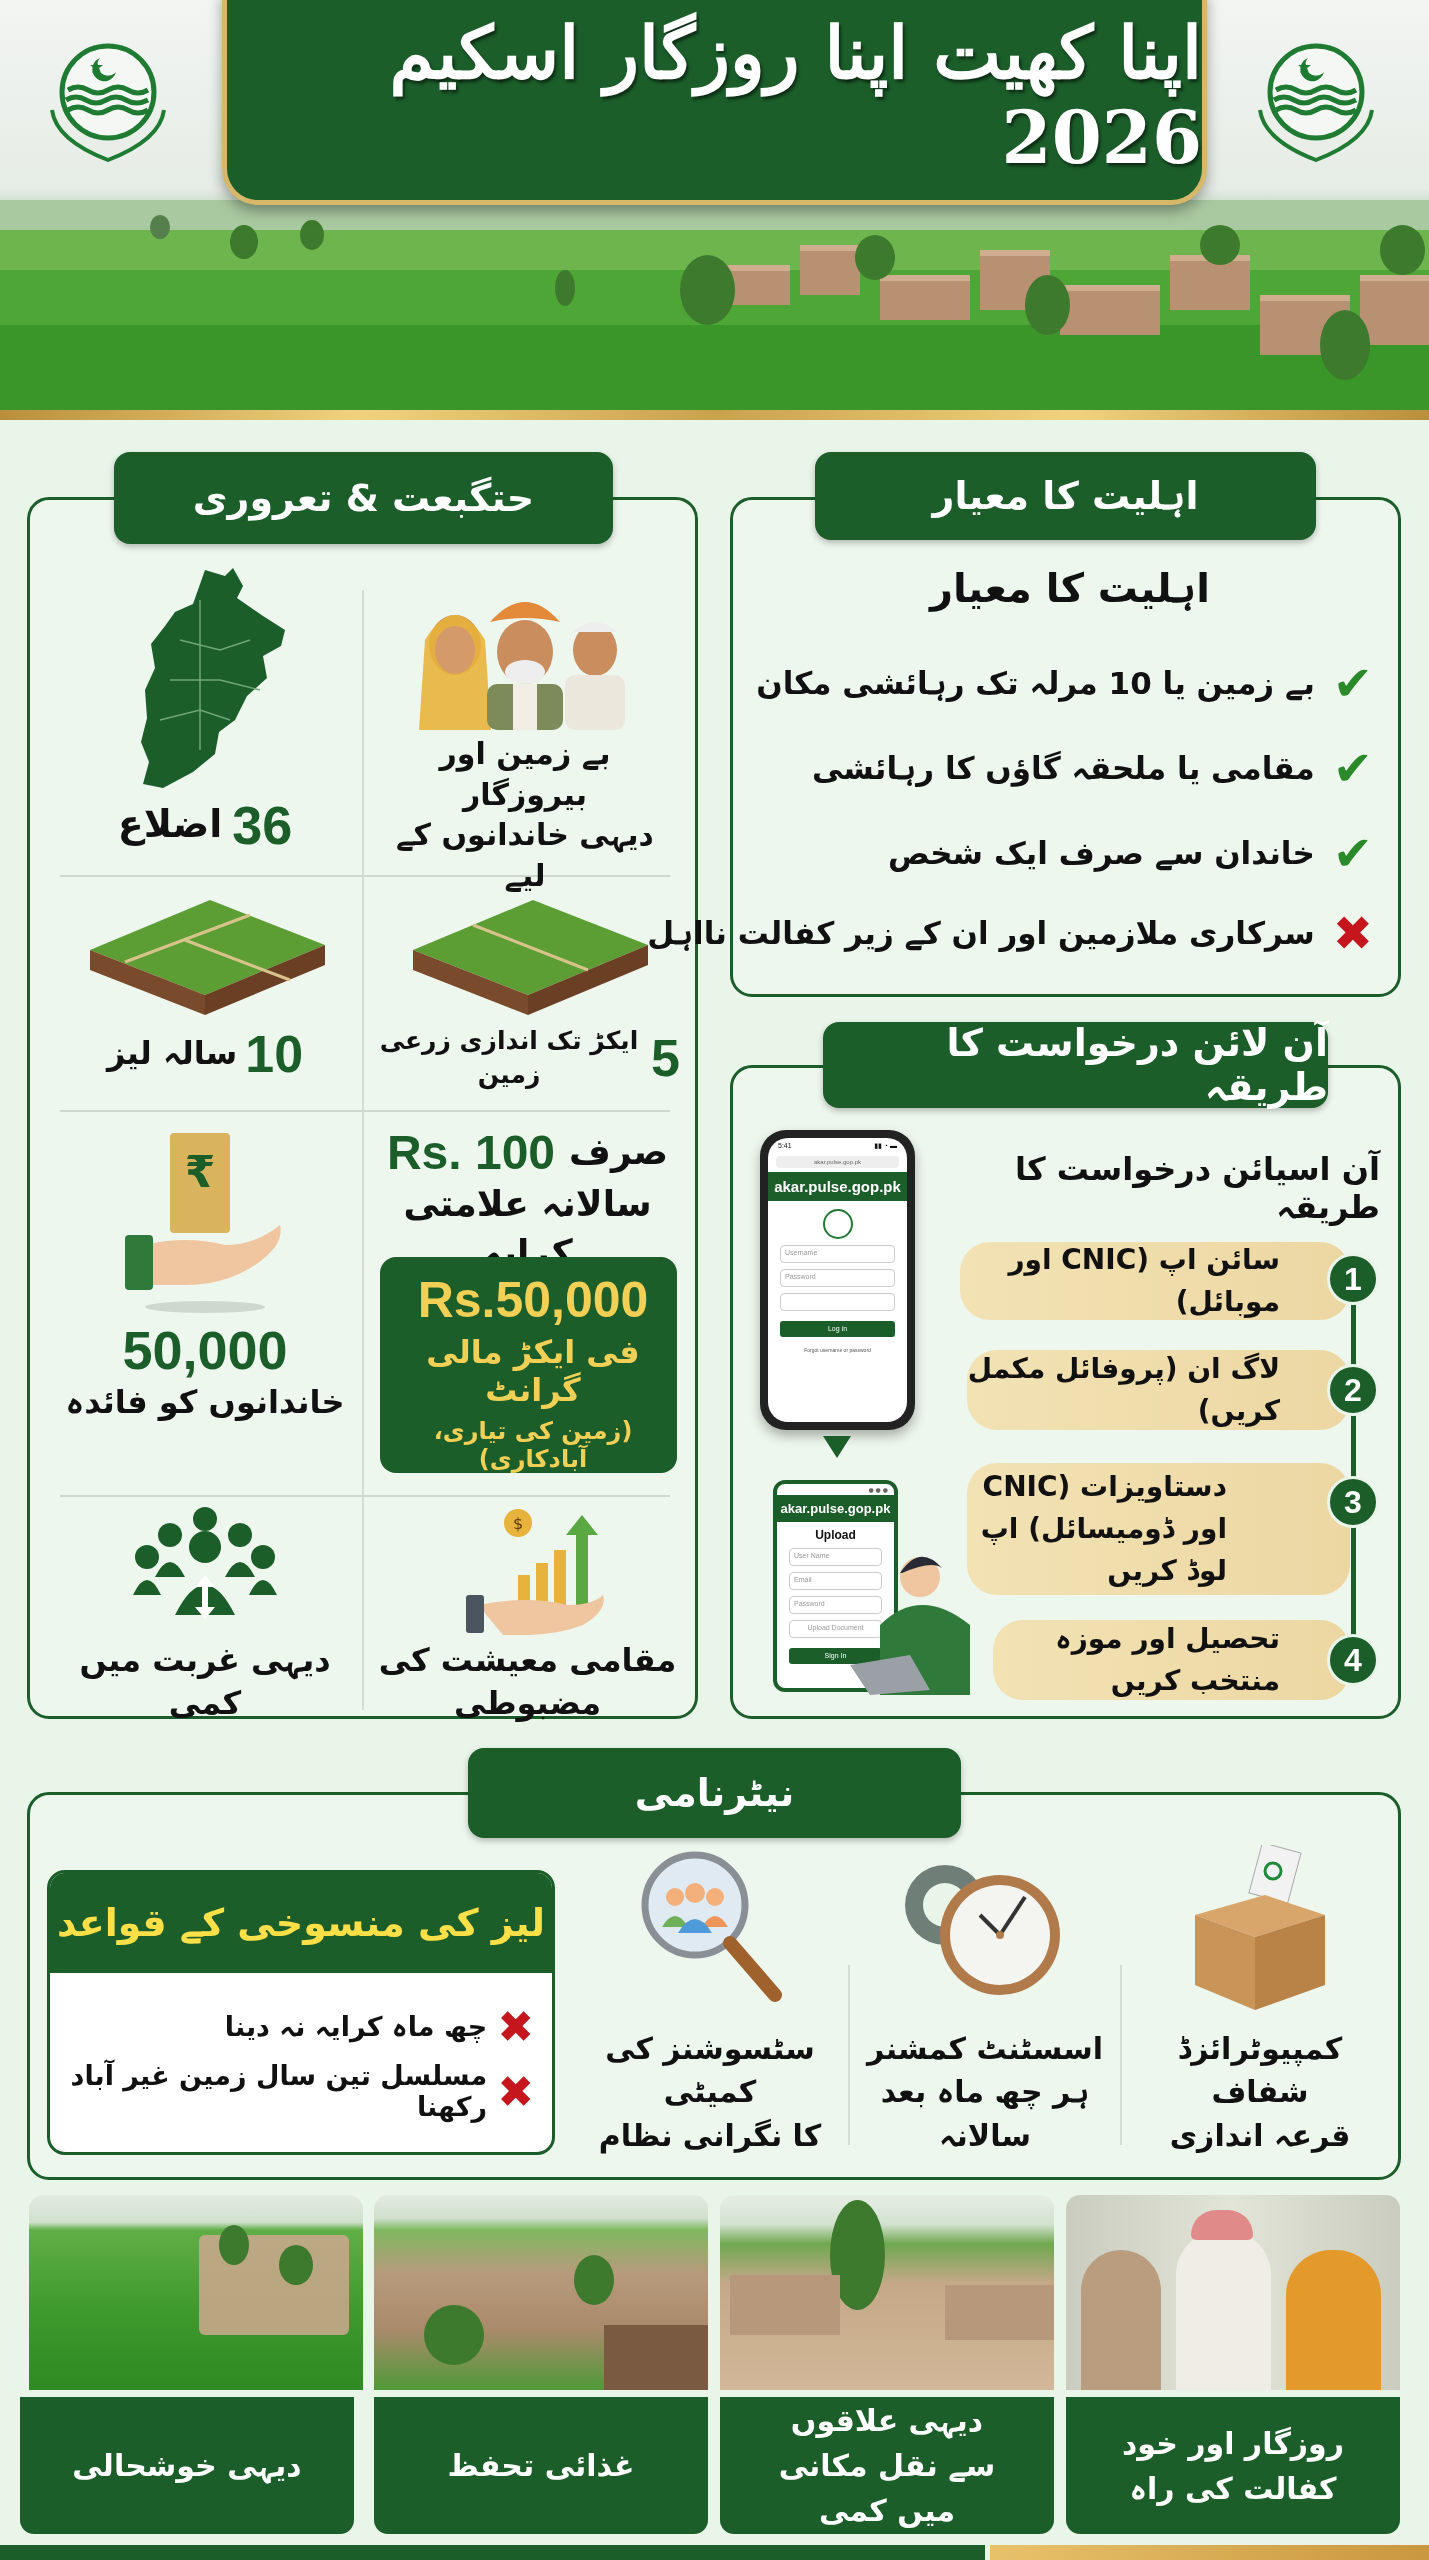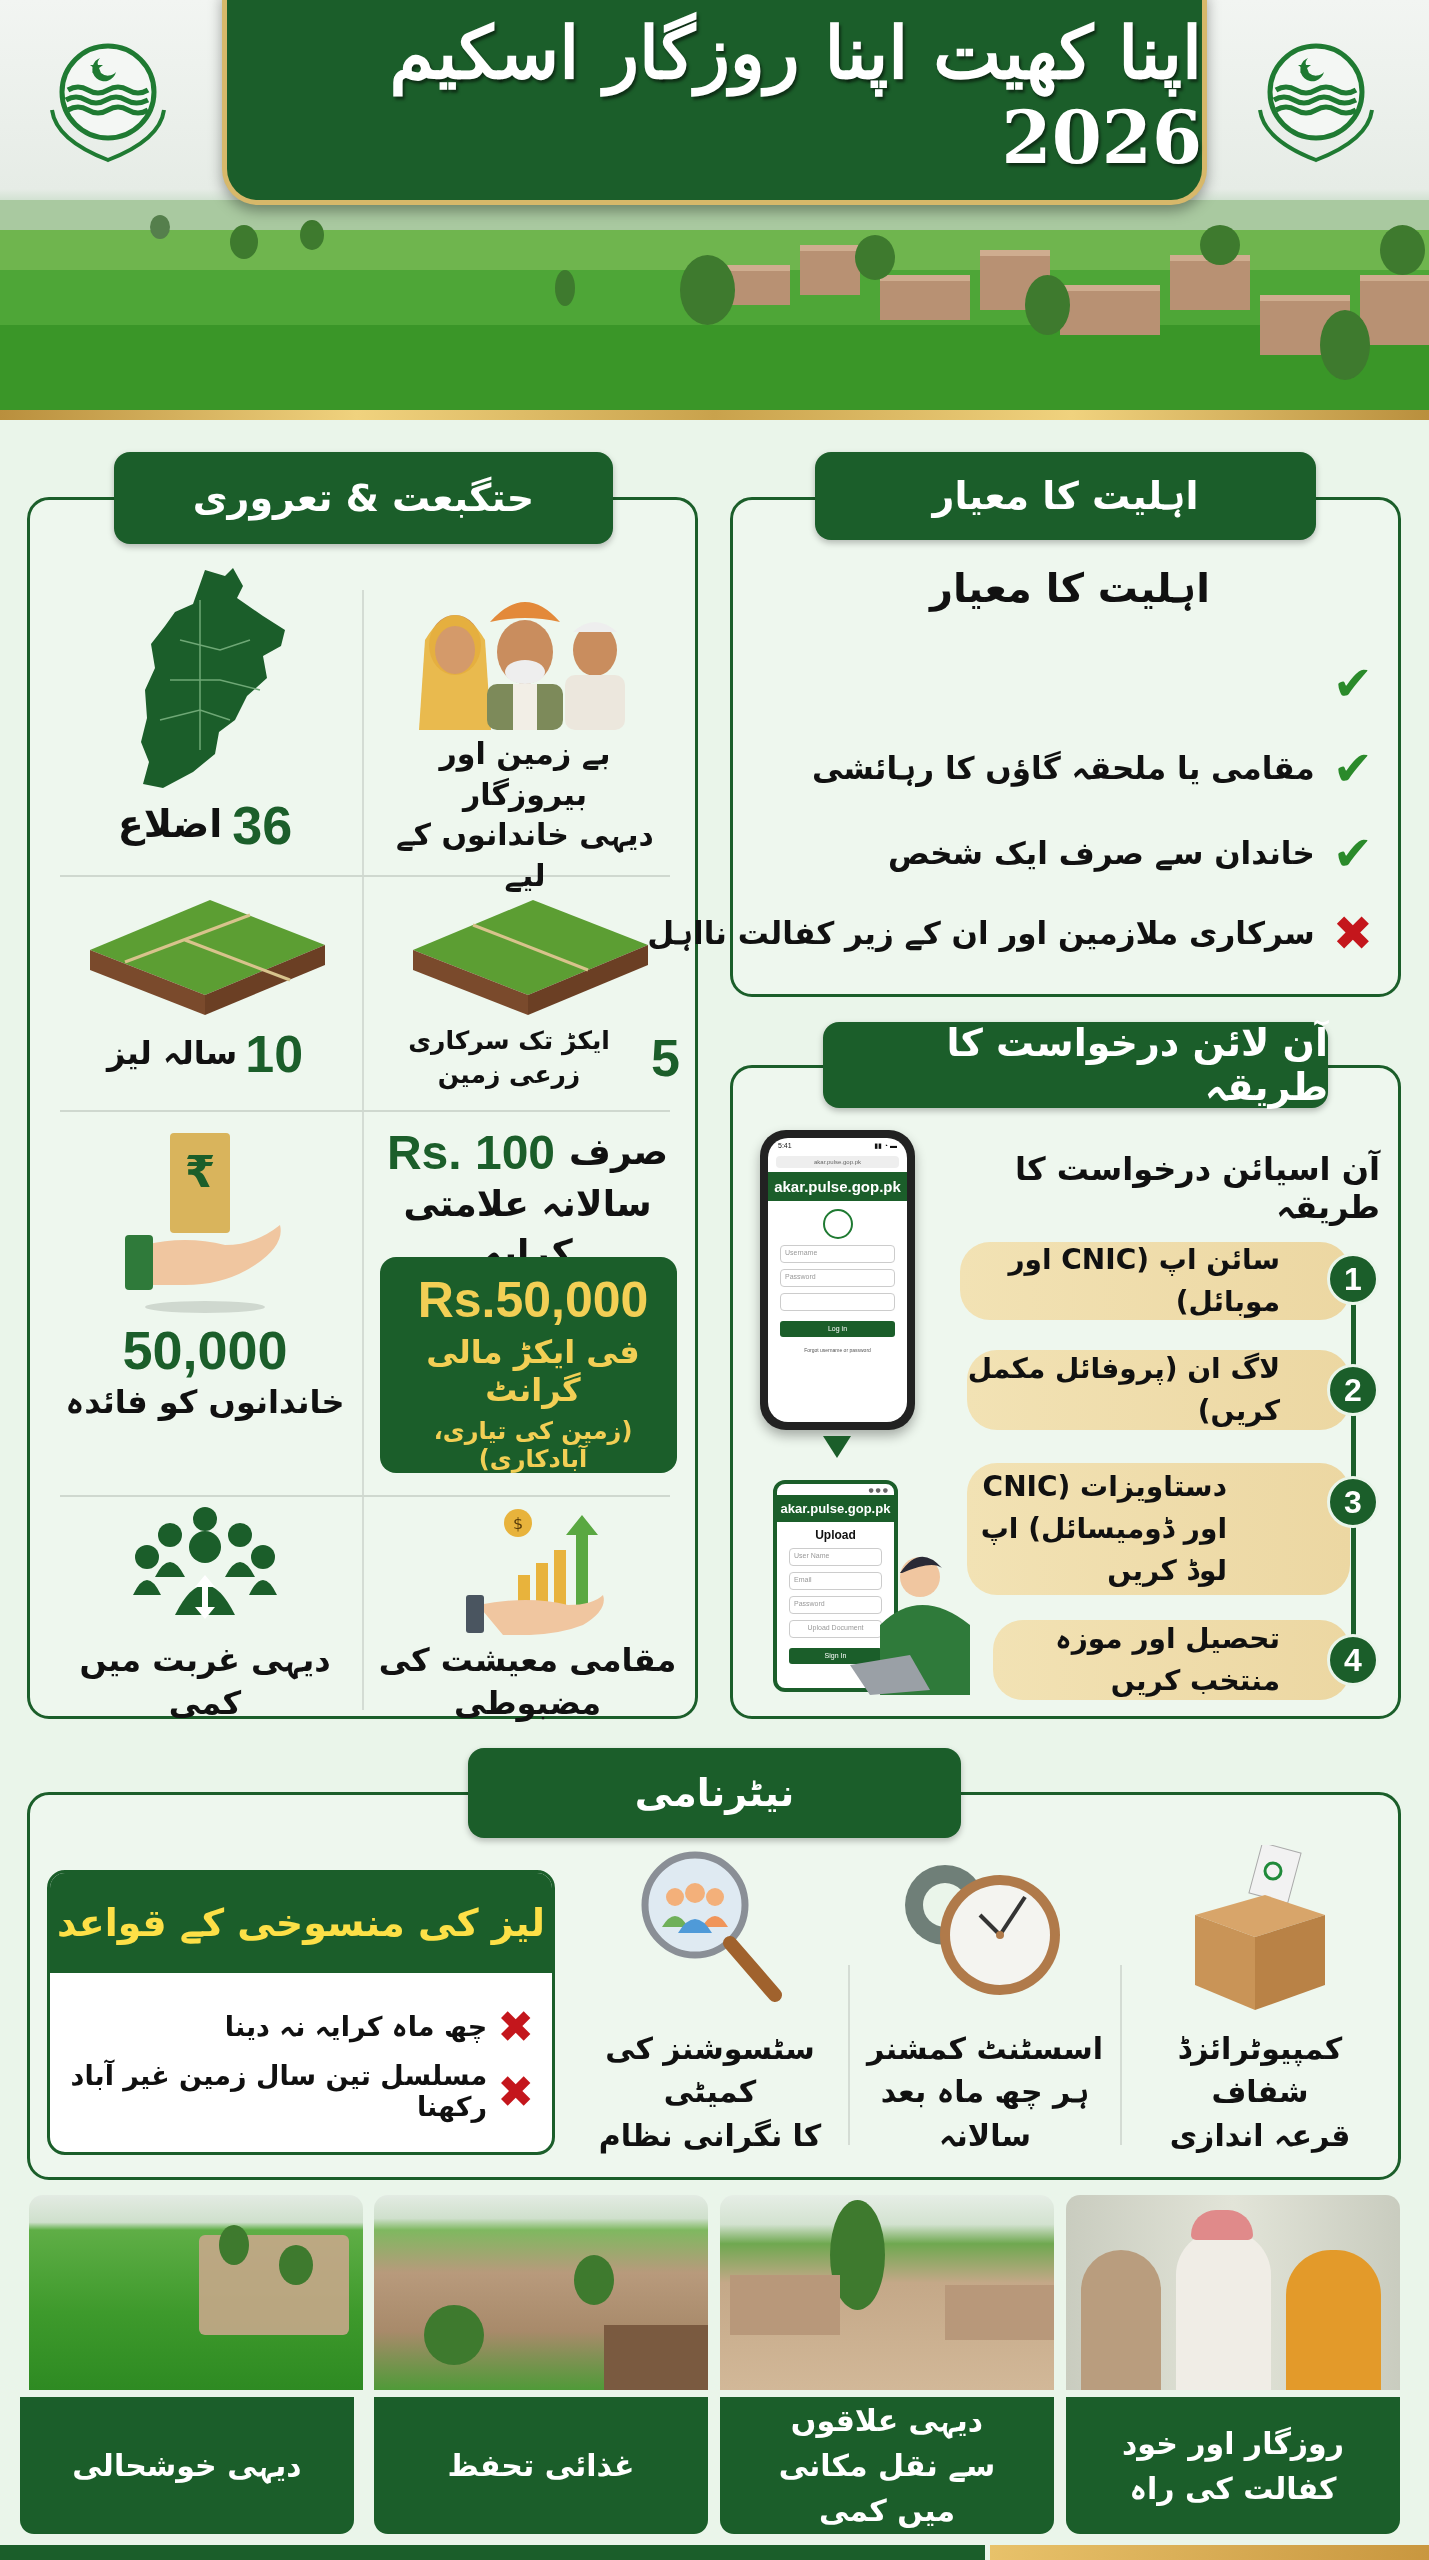--- a/index.html
+++ b/index.html
@@ -177,21 +177,21 @@
 
 <div class="cell" style="left:375px;top:890px;width:305px;">
   <svg width="250" height="130" viewBox="0 0 250 130">
     <polygon points="10,60 130,10 245,55 125,105" fill="#5c9e33"></polygon>
     <polygon points="10,60 125,105 125,125 10,80" fill="#7a4a2c"></polygon>
     <polygon points="125,105 245,55 245,75 125,125" fill="#6b3f24"></polygon>
     <line x1="70" y1="35" x2="185" y2="80" stroke="#d8c38c" stroke-width="3"></line>
   </svg>
   <div style="display:flex;justify-content:center;align-items:center;gap:8px;">
     <span class="big-num" style="font-size:52px;">5</span>
-    <span class="cap" style="font-size:25px;">ایکڑ تک سرکاری زرعی زمین</span>
+    <span class="cap" style="font-size:25px;">ایکڑ تک اندازی زرعی زمین</span>
   </div>
 </div>
 
 <div class="cell" style="left:60px;top:890px;width:290px;">
   <svg width="250" height="130" viewBox="0 0 250 130">
     <polygon points="10,60 130,10 245,55 125,105" fill="#5c9e33"></polygon>
     <polygon points="10,60 125,105 125,125 10,80" fill="#7a4a2c"></polygon>
     <polygon points="125,105 245,55 245,75 125,125" fill="#6b3f24"></polygon>
     <line x1="45" y1="72" x2="170" y2="25" stroke="#d8c38c" stroke-width="3"></line>
     <line x1="105" y1="50" x2="210" y2="90" stroke="#d8c38c" stroke-width="3"></line>
@@ -257,20 +257,21 @@
 </div>
 
 <div class="box" style="left:730px;top:497px;width:671px;height:500px;"></div>
 <div class="pill" style="left:815px;top:452px;width:501px;height:88px;">
   <span>اہلیت کا معیار</span>
 </div>
 <div class="elig-title">اہلیت کا معیار</div>
 
 <div class="elig-item" style="top:655px;right:56px;">
   <span class="mark-ok">✔</span>
+  <span>بے زمین یا 10 مرلہ تک رہائشی مکان</span>
 </div>
 <div class="elig-item" style="top:740px;right:56px;">
   <span class="mark-ok">✔</span>
   <span>مقامی یا ملحقہ گاؤں کا رہائشی</span>
 </div>
 <div class="elig-item" style="top:825px;right:56px;">
   <span class="mark-ok">✔</span>
   <span>خاندان سے صرف ایک شخص</span>
 </div>
 <div class="elig-item" style="top:905px;right:56px;">

